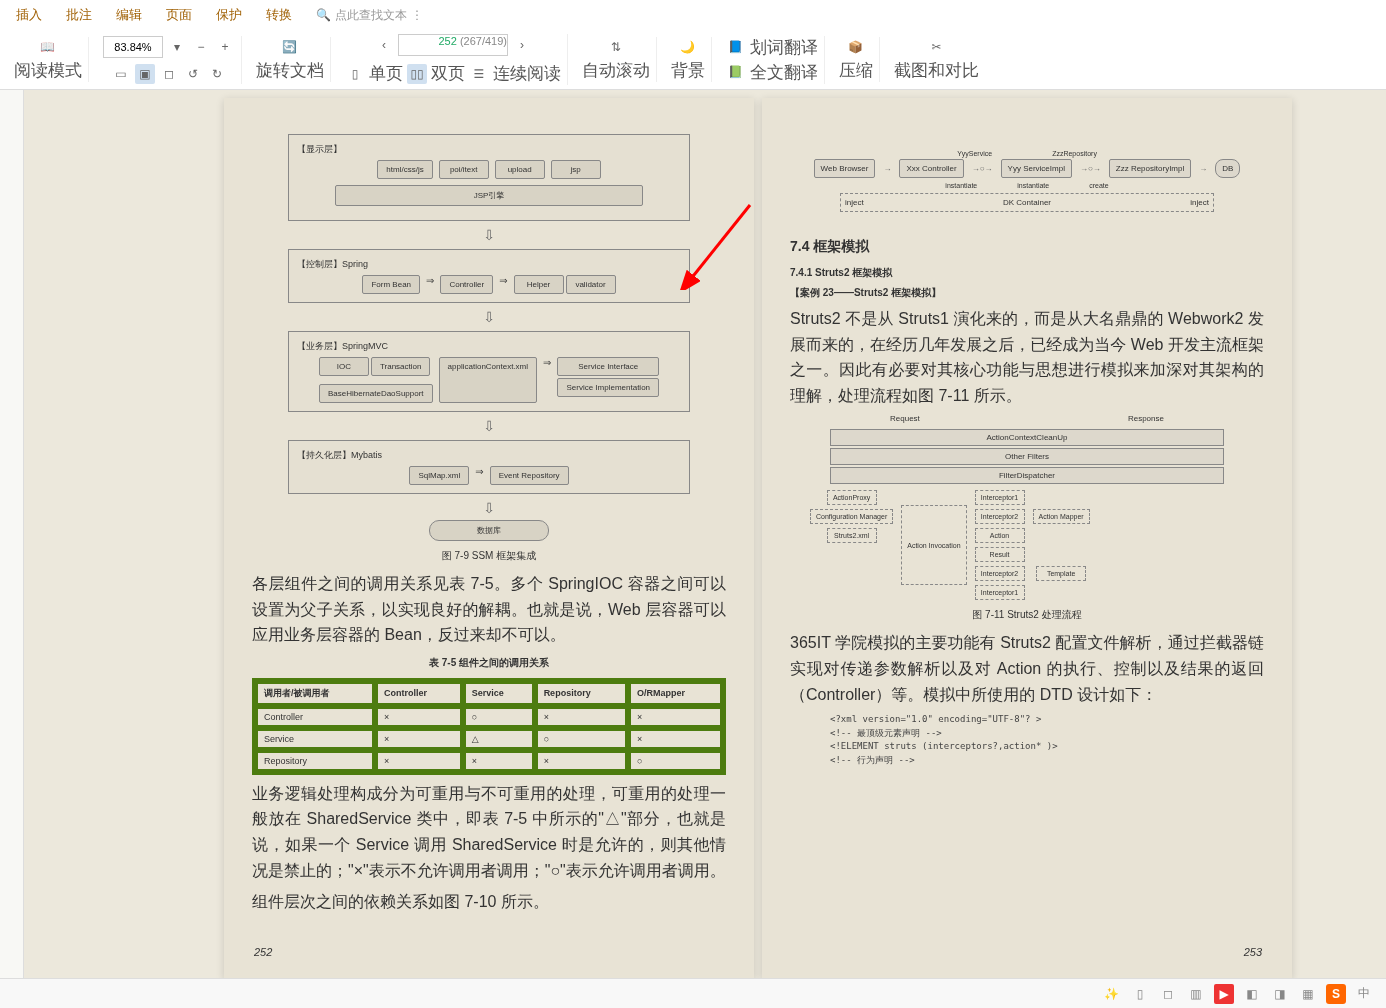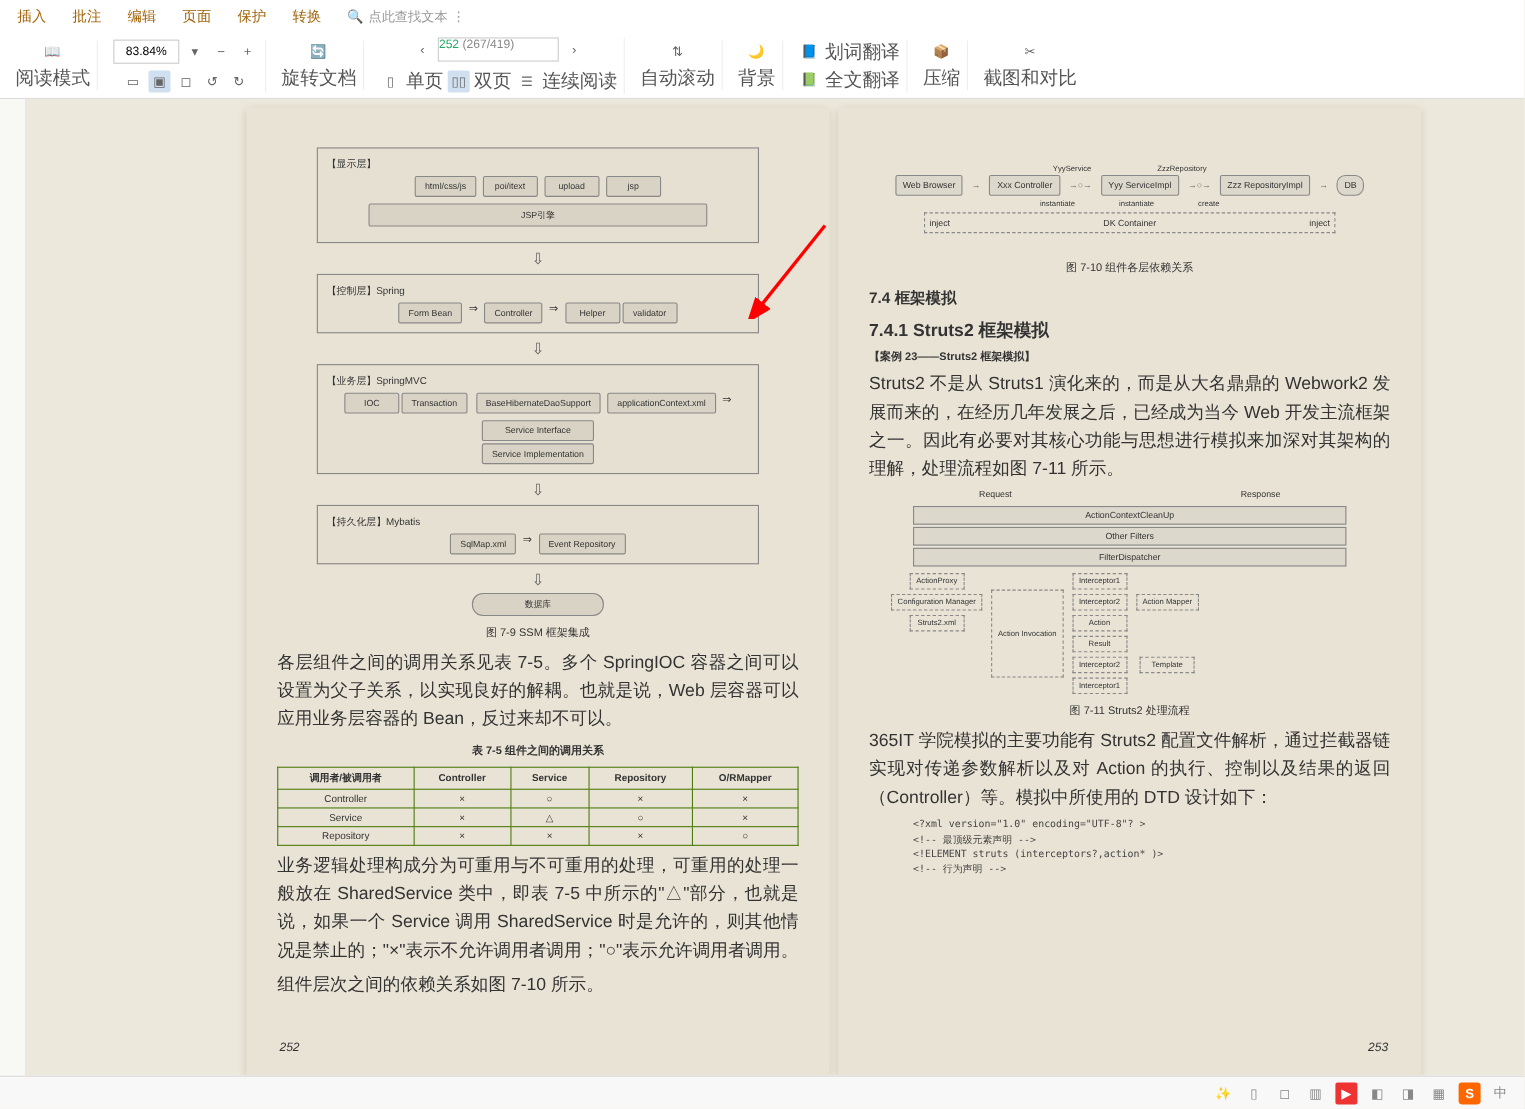--- a/index.html
+++ b/index.html
@@ -10,39 +10,39 @@
 .tool-row{display:flex;align-items:center;padding:4px 8px;gap:8px;flex-wrap:wrap}
 .tool-group{display:flex;flex-direction:column;align-items:center;gap:2px;padding:0 6px;border-right:1px solid #eee}
 .tool-group:last-child{border-right:none}
 .tool-icons{display:flex;gap:4px;align-items:center}
 .tool-btn{width:20px;height:20px;display:flex;align-items:center;justify-content:center;cursor:pointer;border-radius:2px;color:#666}
 .tool-btn.active{background:#d0e0f0}
 .tool-label{font-size:17px;color:#555}
 .zoom-box{display:flex;align-items:center;gap:4px}
 .zoom-input{width:60px;height:22px;border:1px solid #ccc;font-size:11px;text-align:center}
 .page-nav{display:flex;align-items:center;gap:4px}
-.page-input{width:110px;height:22px;border:1px solid #ccc;font-size:11px;text-align:left;color:#888}
+.page-input{width:110px;height:22px;border:1px solid #ccc;font-size:11px;text-align:right;color:#888}
 .search-box{display:flex;align-items:center;gap:4px;color:#999;font-size:12px}
 .viewer{display:flex;height:calc(100% - 90px - 30px);background:#ece8dc;position:relative;overflow:hidden}
 .sidebar{width:24px;background:#f8f8f5;border-right:1px solid #ddd}
 .pages{flex:1;display:flex;gap:8px;padding:8px 8px 8px 200px;overflow:hidden}
 .page{background:#e8e3d5;box-shadow:0 2px 8px rgba(0,0,0,.15);width:530px;height:880px;padding:30px 28px;font-size:10px;color:#333;position:relative;overflow:hidden}
 .arrow-annot{position:absolute;top:110px;left:680px;pointer-events:none}
 .layer-box{border:1px solid #888;padding:8px;margin:6px 36px;background:#e5e0d2}
 .layer-title{font-size:9px;margin-bottom:4px}
 .layer-row{display:flex;gap:6px;justify-content:center;flex-wrap:wrap}
 .small-box{background:#d8d3c5;border:1px solid #888;padding:4px 8px;font-size:8px;border-radius:2px;min-width:50px;text-align:center}
 .down-arrow{text-align:center;font-size:14px;color:#666;margin:2px}
 .fig-caption{text-align:center;font-size:10px;margin:8px 0}
 .body-text{font-size:16px;line-height:1.6;text-align:justify;margin:6px 0}
 .section-title{font-size:14px;font-weight:bold;margin:12px 0 8px}
-.subsection-title{font-size:16px;font-weight:bold;margin:10px 0 6px}
+.subsection-title{font-size:10px;font-weight:bold;margin:10px 0 6px}
 .case-title{font-size:10px;font-weight:bold;margin:6px 0}
 table.data-table{width:100%;border-collapse:collapse;font-size:9px;margin:4px 0}
-table.data-table th,table.data-table td{border:1px solid #4d7c0f;padding:3px 6px;text-align:center}
+table.data-table th,table.data-table td{border:6px solid #4d7c0f;padding:3px 6px;text-align:left}
 .page-num{position:absolute;bottom:20px;font-size:11px;font-style:italic}
 .page-num.left{left:30px}
 .page-num.right{right:30px}
 .code-block{font-family:monospace;font-size:9px;margin:6px 0 0 40px;line-height:1.5;color:#444}
 .flow-diagram{margin:10px 0;padding:10px;font-size:8px}
 .flow-row{display:flex;align-items:center;justify-content:center;gap:8px;margin:2px 0}
 .flow-box{border:1px solid #888;padding:4px 6px;background:#ddd8cc;border-radius:2px;font-size:8px;text-align:center}
 .flow-arrow{color:#666}
 .statusbar{position:absolute;bottom:0;left:0;right:0;height:30px;background:#f8f8f8;border-top:1px solid #ddd;display:flex;align-items:center;justify-content:flex-end;gap:8px;padding:0 12px}
 .status-icon{width:20px;height:20px;display:flex;align-items:center;justify-content:center;color:#888;cursor:pointer}
@@ -176,21 +176,21 @@
           <div style="display:flex;flex-direction:row;gap:2px">
             <div class="small-box">Helper</div>
             <div class="small-box">validator</div>
           </div>
         </div>
       </div>
       <div class="down-arrow">⇩</div>
       <div class="layer-box">
         <div class="layer-title">【业务层】SpringMVC</div>
         <div class="layer-row">
-          <div style="display:flex;flex-direction:row;gap:8px">
+          <div style="display:flex;flex-direction:column;gap:8px">
             <div style="display:flex;gap:2px">
                 <div class="small-box">IOC</div>
                 <div class="small-box">Transaction</div>
               </div>
             <div class="small-box">BaseHibernateDaoSupport</div>
           </div>
           <div class="small-box">applicationContext.xml</div>
             <span>⇒</span>
           <div style="display:flex;flex-direction:column;gap:2px">
             <div class="small-box">Service Interface</div>
@@ -270,21 +270,20 @@
           <span>instantiate</span>
             <span>instantiate</span>
             <span>create</span>
         </div>
         <div class="flow-row" style="border:1px dashed #888;padding:4px;margin:4px 40px">
           <span>inject</span>
           <span style="flex:1;text-align:center">DK Container</span>
           <span>inject</span>
         </div>
       </div>
-      <div class="fig-caption">图 7-10  组件各层依赖关系</div>
       <div class="section-title">7.4  框架模拟</div>
       <div class="subsection-title">7.4.1  Struts2 框架模拟</div>
       <div class="case-title">【案例 23——Struts2 框架模拟】</div>
       <p class="body-text">Struts2 不是从 Struts1 演化来的，而是从大名鼎鼎的 Webwork2 发展而来的，在经历几年发展之后，已经成为当今 Web 开发主流框架之一。因此有必要对其核心功能与思想进行模拟来加深对其架构的理解，处理流程如图 7-11 所示。</p>
       <div>
         <div class="flow-row" style="justify-content:space-around;font-size:8px">
             <span>Request</span>
             <span>Response</span>
           </div>
         <div class="filter-stack">

